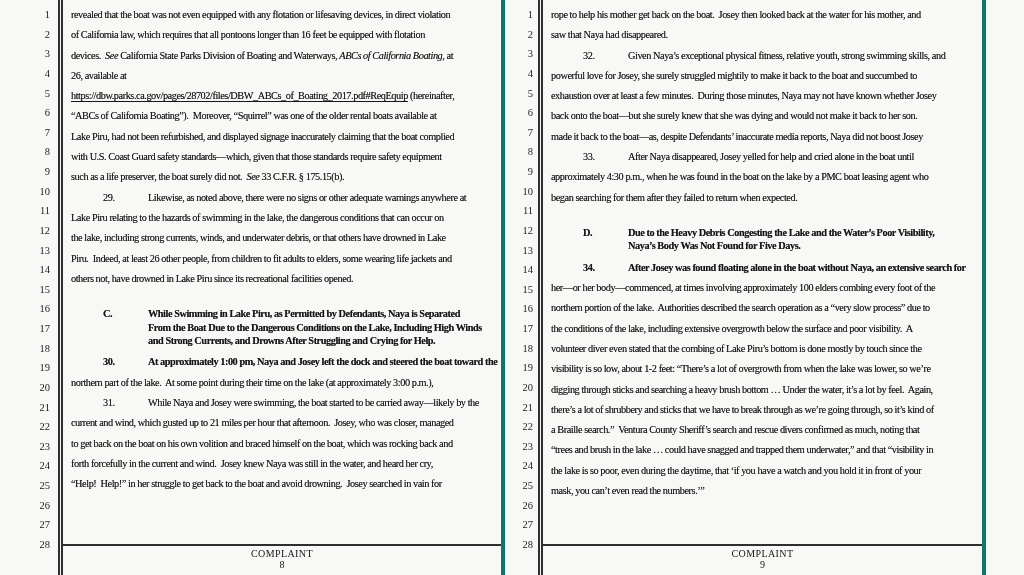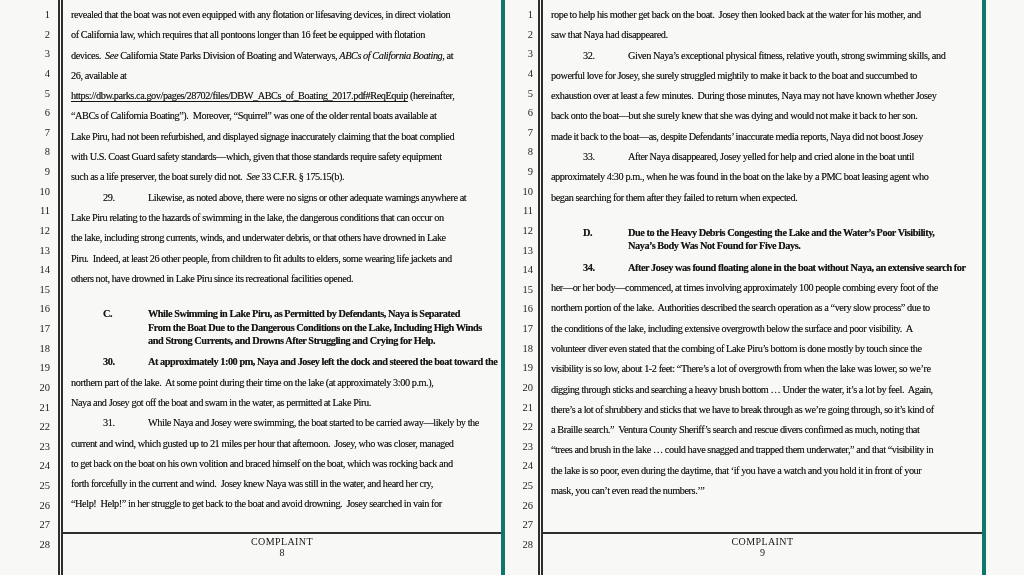--- a/index.html
+++ b/index.html
@@ -19,21 +19,21 @@
     white-space:pre;color:#161616;text-shadow:0 0 0.45px rgba(20,20,20,0.55);}
   .line .pn:empty{display:none;}
   .line.s-p .pn{display:inline-block;margin-left:32px;width:45px;}
   .line.s-hf,.line.s-hc{font-weight:bold;height:13.4px;line-height:13.4px;}
   .line.s-hf{margin-top:18px;}
   .line.s-hf .pn{display:inline-block;margin-left:32px;width:45px;}
   .line.s-hc{padding-left:77px;}
   .line.s-hc + .line.s-p{margin-top:5px;font-weight:bold;}
   .line i{font-style:italic;}
   .line u{text-underline-offset:1.5px;}
-  .footer{position:absolute;left:0;right:0;top:532px;border-top:2px solid #2e2e2e;
+  .footer{position:absolute;left:0;right:0;top:544px;border-top:2px solid #2e2e2e;
     text-align:center;padding-top:2px;}
   .footer .ft{font-size:10px;line-height:11px;letter-spacing:0.4px;color:#161616;}
   .footer .fp{font-size:10px;line-height:11px;color:#161616;}
 </style>
 </head>
 <body>
 
 <div class="screen">
 
   <div class="page page--left">
@@ -129,21 +129,20 @@
           <div class="line s-hf"><span class="pn">C.</span><span class="pt">While Swimming in Lake Piru, as Permitted by Defendants, Naya is Separated</span></div>
 
           <div class="line s-hc"><span class="pt">From the Boat Due to the Dangerous Conditions on the Lake, Including High Winds</span></div>
 
           <div class="line s-hc"><span class="pt">and Strong Currents, and Drowns After Struggling and Crying for Help.</span></div>
 
           <div class="line s-p"><span class="pn">30.</span><span class="pt">At approximately 1:00 pm, Naya and Josey left the dock and steered the boat toward the</span></div>
 
           <div class="line s-b"><span class="pt">northern part of the lake.  At some point during their time on the lake (at approximately 3:00 p.m.),</span></div>
 
-          <div class="line s-b"><span class="pt">Naya and Josey got off the boat and swam in the water, as permitted at Lake Piru.</span></div>
 
           <div class="line s-p"><span class="pn">31.</span><span class="pt">While Naya and Josey were swimming, the boat started to be carried away—likely by the</span></div>
 
           <div class="line s-b"><span class="pt">current and wind, which gusted up to 21 miles per hour that afternoon.  Josey, who was closer, managed</span></div>
 
           <div class="line s-b"><span class="pt">to get back on the boat on his own volition and braced himself on the boat, which was rocking back and</span></div>
 
           <div class="line s-b"><span class="pt">forth forcefully in the current and wind.  Josey knew Naya was still in the water, and heard her cry,</span></div>
 
           <div class="line s-b"><span class="pt">“Help!  Help!” in her struggle to get back to the boat and avoid drowning.  Josey searched in vain for</span></div>
@@ -236,21 +235,21 @@
           <div class="line s-b"><span class="pt">approximately 4:30 p.m., when he was found in the boat on the lake by a PMC boat leasing agent who</span></div>
 
           <div class="line s-b"><span class="pt">began searching for them after they failed to return when expected.</span></div>
 
           <div class="line s-hf"><span class="pn">D.</span><span class="pt">Due to the Heavy Debris Congesting the Lake and the Water’s Poor Visibility,</span></div>
 
           <div class="line s-hc"><span class="pt">Naya’s Body Was Not Found for Five Days.</span></div>
 
           <div class="line s-p"><span class="pn">34.</span><span class="pt">After Josey was found floating alone in the boat without Naya, an extensive search for</span></div>
 
-          <div class="line s-b"><span class="pt">her—or her body—commenced, at times involving approximately 100 people combing every foot of the</span></div>
+          <div class="line s-b"><span class="pt">her—or her body—commenced, at times involving approximately 100 elders combing every foot of the</span></div>
 
           <div class="line s-b"><span class="pt">northern portion of the lake.  Authorities described the search operation as a “very slow process” due to</span></div>
 
           <div class="line s-b"><span class="pt">the conditions of the lake, including extensive overgrowth below the surface and poor visibility.  A</span></div>
 
           <div class="line s-b"><span class="pt">volunteer diver even stated that the combing of Lake Piru’s bottom is done mostly by touch since the</span></div>
 
           <div class="line s-b"><span class="pt">visibility is so low, about 1-2 feet: “There’s a lot of overgrowth from when the lake was lower, so we’re</span></div>
 
           <div class="line s-b"><span class="pt">digging through sticks and searching a heavy brush bottom … Under the water, it’s a lot by feel.  Again,</span></div>

